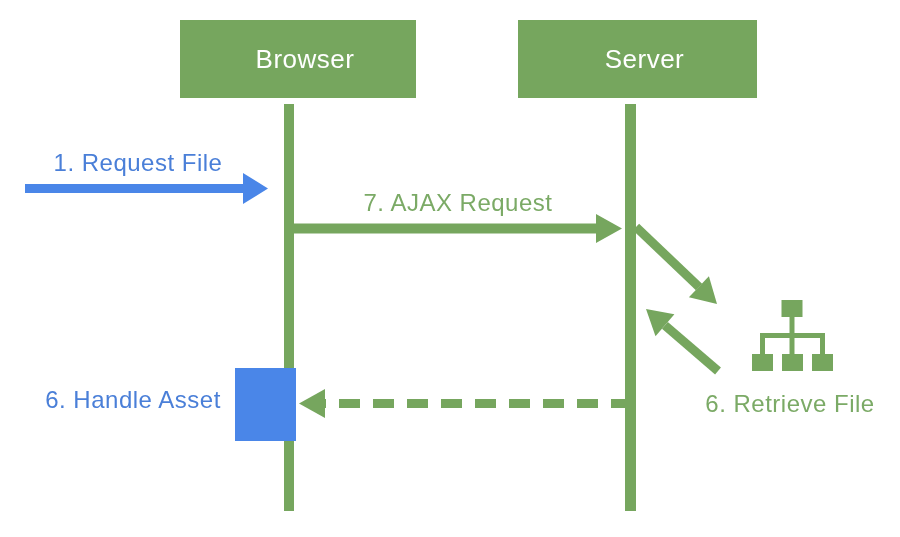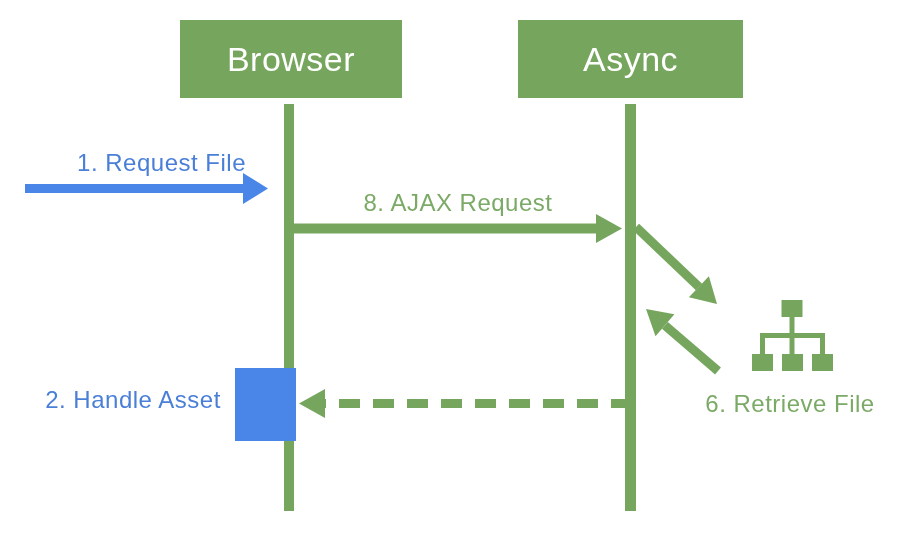--- a/index.html
+++ b/index.html
@@ -15,23 +15,24 @@
 
   .actor-box {
     position: absolute;
     top: 20px;
     height: 78px;
     background: var(--green, #76a65e);
     color: #ffffff;
     display: flex;
     align-items: center;
     justify-content: center;
-    font-size: 34px;
+    font-size: 26px;
     letter-spacing: 0.5px;
     z-index: 2;
+    padding-left: 14px;
   }
   .actor-box.browser { left: 180px; width: 222px; }
   .actor-box.server  { left: 518px; width: 225px; }
 
   .lifeline {
     position: absolute;
     top: 104px;
     height: 407px;
     background: var(--green, #76a65e);
     z-index: 1;
@@ -62,36 +63,36 @@
     position: absolute;
     font-size: 24px;
     letter-spacing: 0.5px;
     text-align: center;
     white-space: nowrap;
     z-index: 5;
   }
   .step-label.blue  { color: var(--blue-text, #4a7fd8); }
   .step-label.green { color: var(--green-text, #7baa66); }
 
-  .label-1 { left: 30px;  top: 149px; width: 216px; text-align: right; }
+  .label-1 { left: 30px;  top: 149px; width: 216px; }
   .label-2 { left: 348px; top: 189px; width: 220px; }
   .label-3 { left: 685px; top: 390px; width: 210px; }
   .label-4 { left: 351px; top: 367px; width: 230px; }
   .label-5 { left: 25px;  top: 386px; width: 216px; }
 </style>
 </head>
 <body>
 
 <div class="diagram">
 
   <div class="actor-box browser">
     <span>Browser</span>
   </div>
   <div class="actor-box server">
-    <span>Async</span>
+    <span>Server</span>
   </div>
 
   <div class="lifeline browser"></div>
   <div class="lifeline server"></div>
 
   <svg class="arrow-svg" viewBox="0 0 900 537" xmlns="http://www.w3.org/2000/svg">
 
     <polygon class="shape-blue" points="25,184 243,184 243,173 268,188.5 243,204 243,193 25,193"></polygon>
 
     <polygon class="shape-green" points="294,223.5 596,223.5 596,214 622,228.5 596,243 596,233.5 294,233.5"></polygon>
@@ -111,17 +112,17 @@
       <rect class="shape-green" x="781.5" y="300" width="21" height="17"></rect>
       <rect class="shape-green" x="752" y="354" width="21" height="17"></rect>
       <rect class="shape-green" x="782" y="354" width="21" height="17"></rect>
       <rect class="shape-green" x="812" y="354" width="21" height="17"></rect>
     </g>
   </svg>
 
   <div class="activation-box"></div>
 
   <div class="step-label blue label-1">1. Request File</div>
-  <div class="step-label green label-2">8. AJAX Request</div>
+  <div class="step-label green label-2">7. AJAX Request</div>
   <div class="step-label green label-3">6. Retrieve File</div>
-  <div class="step-label blue label-5">2. Handle Asset</div>
+  <div class="step-label blue label-5">6. Handle Asset</div>
 
 </div>
 
 </body></html>

